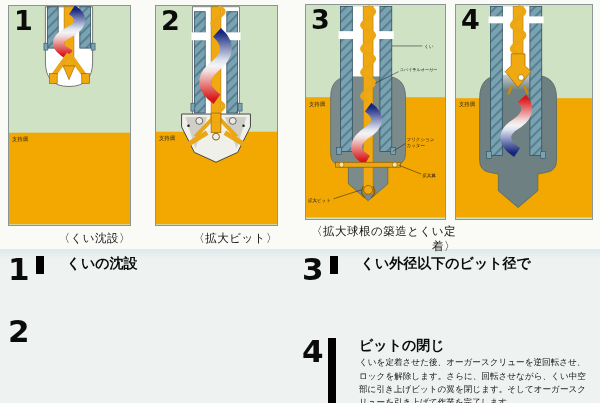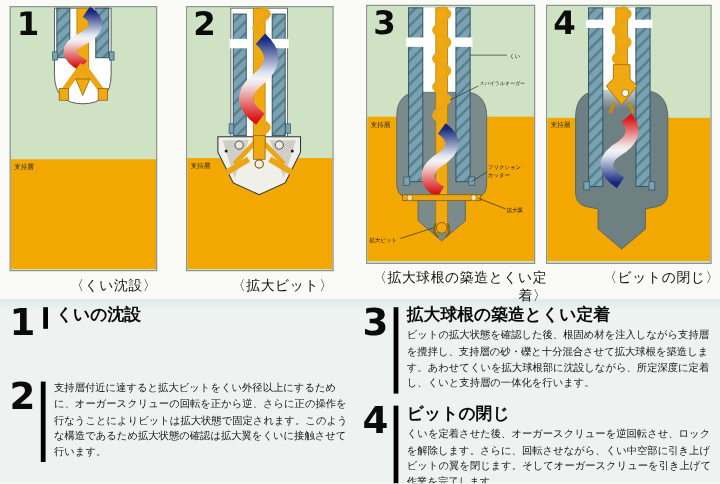--- a/index.html
+++ b/index.html
@@ -6,21 +6,21 @@
   body{font-family:"DejaVu Sans","Liberation Sans",sans-serif;background:#f6f7f2;}
   #stage{position:relative;width:600px;height:403px;background:#fafbf6;overflow:hidden;}
   #lower-bg{position:absolute;left:0;top:249px;width:600px;height:154px;
     background:linear-gradient(#dde9ec 0px,#eef3f1 10px,#eef3f1 100%);}
   .panel{position:absolute;border:1px solid #8b9596;background:#cfe2c4;box-sizing:border-box;}
   .panel svg{display:block;}
   .panel-num{position:absolute;top:0px;left:5px;font-size:27px;font-weight:bold;color:#0b0b0b;line-height:1.1;}
   .caption{position:absolute;font-size:11.5px;color:#111;text-align:right;letter-spacing:0.5px;}
   .sec{position:absolute;display:flex;align-items:flex-start;}
   .sec-num{font-size:31px;font-weight:bold;color:#0b0b0b;line-height:0.9;padding-right:6px;min-width:20px;text-align:center;}
-  .sec-content{border-left:4px solid #000000;padding-left:7px;}
+  .sec-content{border-left:8px solid #000000;padding-left:23px;}
   .sec-title{font-size:14px;font-weight:bold;color:#0b0b0b;line-height:1.1;margin-bottom:3px;}
   .sec-body{font-size:8.6px;line-height:1.55;color:#141414;}
   .soil-label{font-size:5.5px;fill:#222;}
   .callout-label{font-size:4.6px;fill:#111;}
 </style>
 </head>
 <body>
 
 <div id="stage">
   <div id="lower-bg"></div>
@@ -224,42 +224,39 @@
       </g>
       <path d="M67,93 Q80,108 58,121 Q41,134 62,148" fill="none" stroke="url(#rg4)" stroke-width="11"></path>
       <text class="soil-label" x="3" y="101">支持層</text>
     </svg>
     <div class="panel-num">4</div>
   </div>
 
   <div class="caption" style="left:8px;top:231px;width:123px;">〈くい沈設〉</div>
   <div class="caption" style="left:155px;top:231px;width:123px;">〈拡大ビット〉</div>
   <div class="caption" style="left:295px;top:224px;width:161px;">〈拡大球根の築造とくい定着〉</div>
-  <div class="caption" style="left:448px;top:224px;width:152px;">〈ビットの閉じ〉</div>
 
   <div class="sec" style="left:8px;top:256px;width:288px;">
     <div class="sec-num">1</div>
     <div class="sec-content">
       <div class="sec-title">くいの沈設</div>
     </div>
   </div>
 
   <div class="sec" style="left:8px;top:318px;width:288px;">
     <div class="sec-num">2</div>
     <div class="sec-content">
-      <div class="sec-body">支持層付近に達すると拡大ビットをくい外径以上にするために、オーガースクリューの回転を正から逆、さらに正の操作を行なうことによりビットは拡大状態で固定されます。このような構造であるため拡大状態の確認は拡大翼をくいに接触させて行います。</div>
 
     </div>
   </div>
 
   <div class="sec" style="left:302px;top:256px;width:292px;">
     <div class="sec-num">3</div>
     <div class="sec-content">
-      <div class="sec-title">拡大球根の築造とくい定着</div>
-      <div class="sec-body">ビットの拡大状態を確認した後、根固め材を注入しながら支持層を攪拌し、支持層の砂・礫と十分混合させて拡大球根を築造します。あわせてくいを拡大球根部に沈設しながら、所定深度に定着し、くいと支持層の一体化を行います。</div>
+      <div class="sec-title">くい外径以下のビット径で</div>
     </div>
   </div>
 
   <div class="sec" style="left:302px;top:338px;width:292px;">
     <div class="sec-num">4</div>
     <div class="sec-content">
       <div class="sec-title">ビットの閉じ</div>
       <div class="sec-body">くいを定着させた後、オーガースクリューを逆回転させ、ロックを解除します。さらに、回転させながら、くい中空部に引き上げビットの翼を閉じます。そしてオーガースクリューを引き上げて作業を完了します。</div>
     </div>
   </div>

